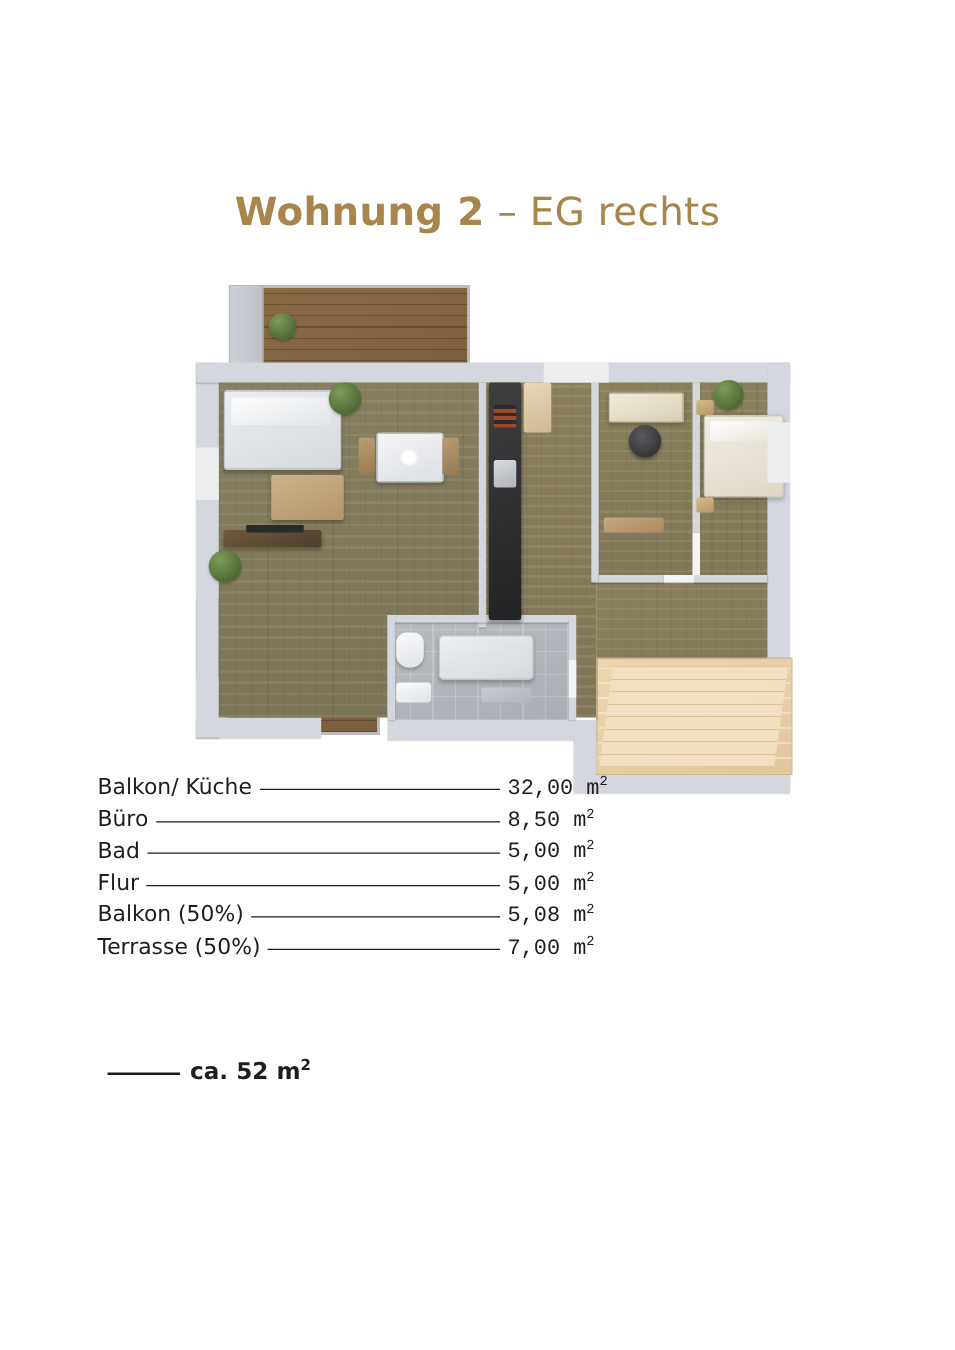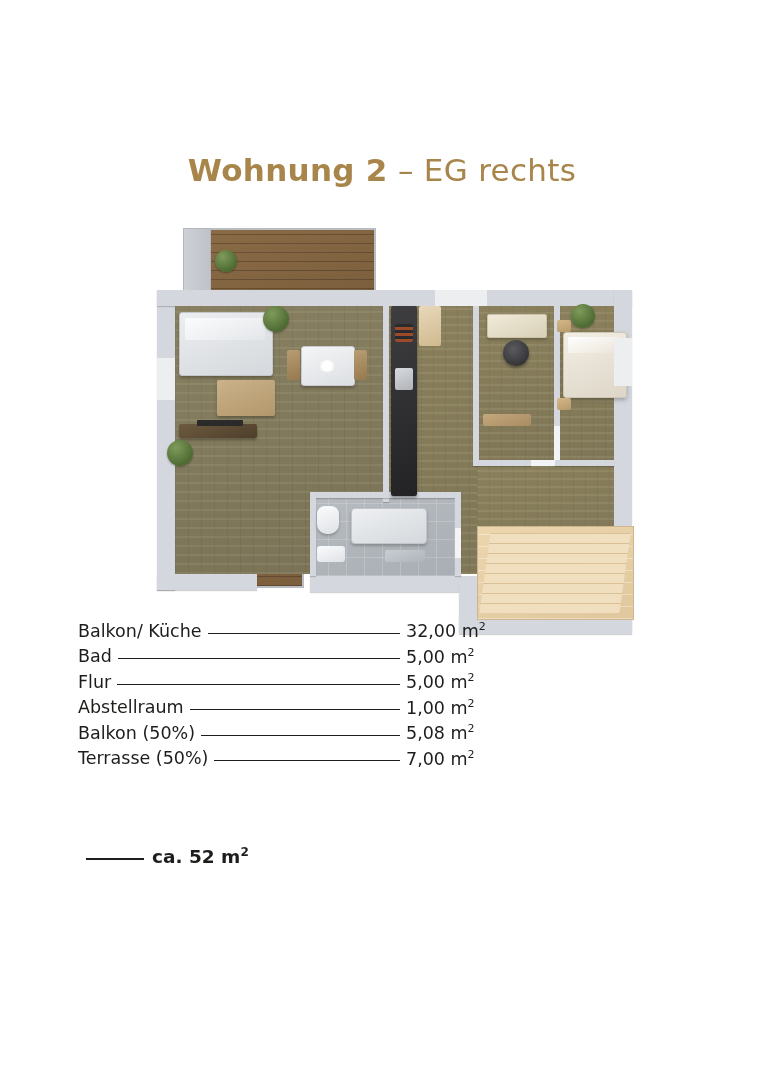--- a/index.html
+++ b/index.html
@@ -113,20 +113,21 @@
     flex: 1 1 auto;
     margin: 0 6px 0 6px;
     border-bottom: 1.5px solid #1d1d1b;
     position: relative;
     top: -3px;
     min-width: 20px;
   }
   .legend-row .val {
     flex: 0 0 92px;
     text-align: left;
+    font-family: Liberation Mono, monospace;
   }
   .legend-row .val sup { font-size: 11px; }
 
   .total {
     position: absolute;
     left: 78px;
     top: 845px;
     width: 420px;
     font-size: 18.5px;
     font-weight: bold;
@@ -278,38 +279,38 @@
 
 <div class="legend">
 
   <div class="legend-row">
     <span class="name">Balkon/ Küche</span>
     <span class="dots"></span>
     <span class="val"><span>32,00 m</span><sup>2</sup></span>
   </div>
 
 
+  <div class="legend-row">
+    <span class="name">Büro</span>
+    <span class="dots"></span>
+    <span class="val"><span>8,50 m</span><sup>2</sup></span>
+  </div>
 
   <div class="legend-row">
     <span class="name">Bad</span>
     <span class="dots"></span>
     <span class="val"><span>5,00 m</span><sup>2</sup></span>
   </div>
 
   <div class="legend-row">
     <span class="name">Flur</span>
     <span class="dots"></span>
     <span class="val"><span>5,00 m</span><sup>2</sup></span>
   </div>
 
-  <div class="legend-row">
-    <span class="name">Abstellraum</span>
-    <span class="dots"></span>
-    <span class="val"><span>1,00 m</span><sup>2</sup></span>
-  </div>
 
   <div class="legend-row">
     <span class="name">Balkon (50%)</span>
     <span class="dots"></span>
     <span class="val"><span>5,08 m</span><sup>2</sup></span>
   </div>
 
   <div class="legend-row">
     <span class="name">Terrasse (50%)</span>
     <span class="dots"></span>

